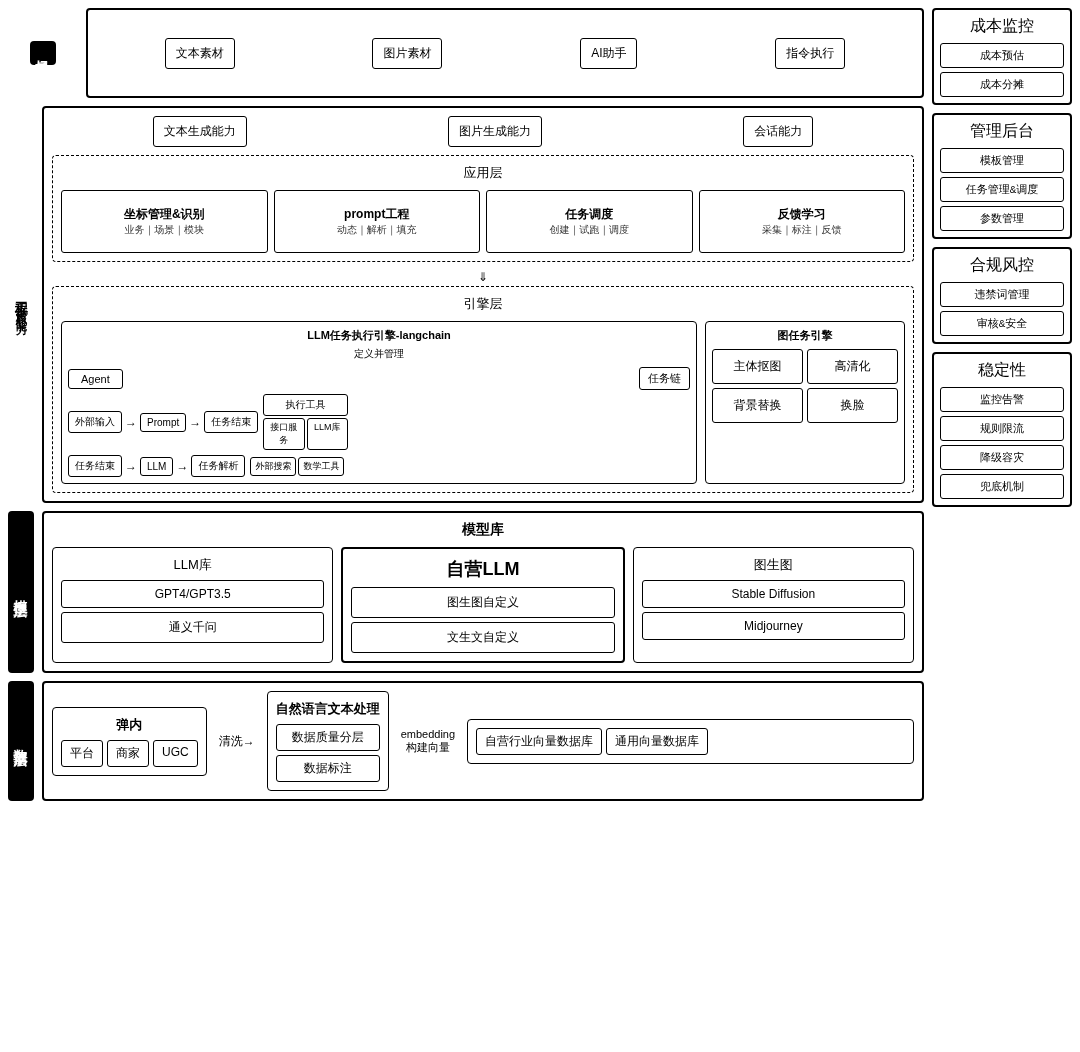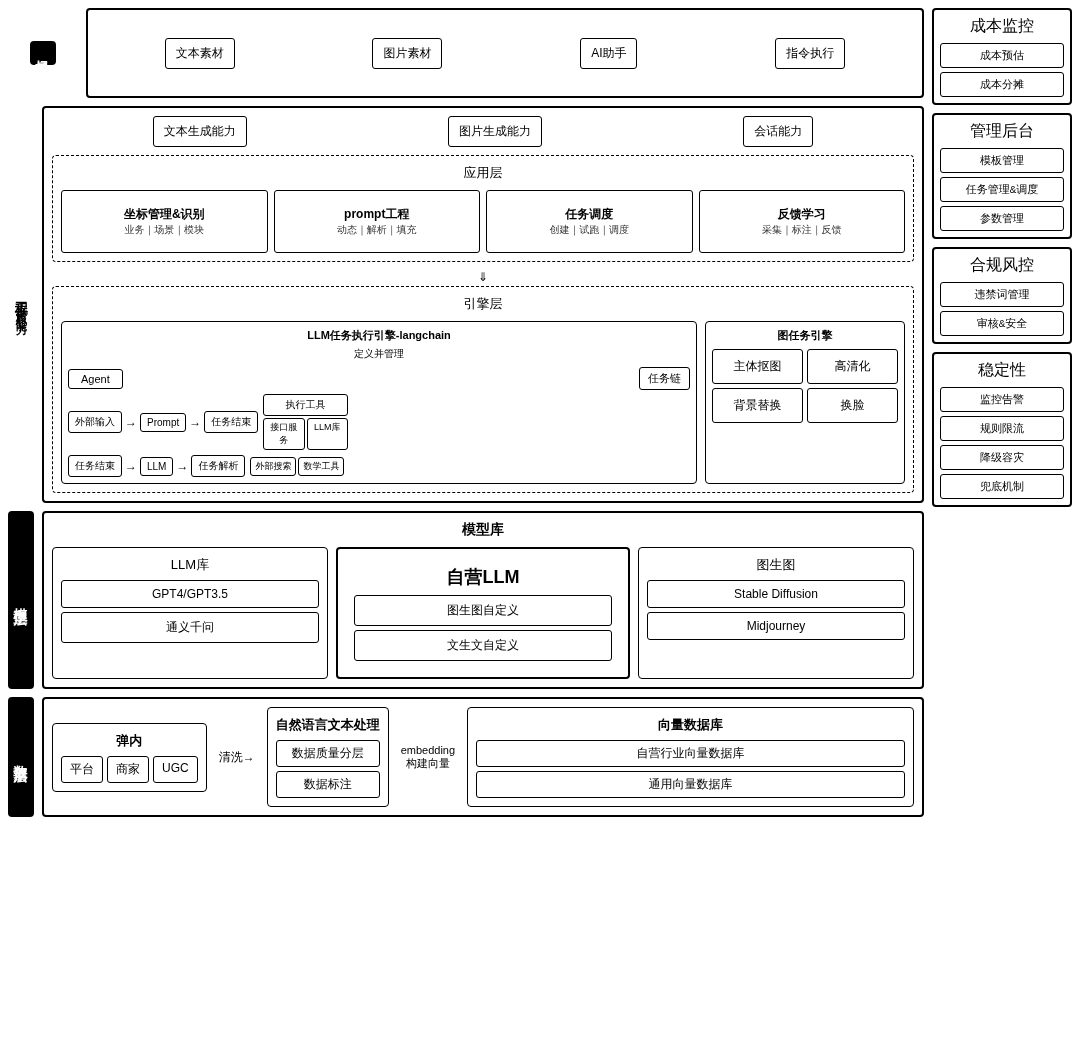--- a/index.html
+++ b/index.html
@@ -312,21 +312,21 @@
 
     .model-sub-title {
       text-align: center;
       font-size: 13px;
       margin-bottom: 6px;
     }
 
     .self-llm {
       border: 2px solid #000;
       border-radius: 4px;
-      padding: 16px;
+      padding: 8px;
       flex: 1;
     }
 
     .self-llm-title {
       text-align: center;
       font-size: 18px;
       font-weight: bold;
       margin-bottom: 6px;
     }
 
@@ -417,21 +417,20 @@
 
     .flex-col {
       display: flex;
       flex-direction: column;
       gap: 4px;
     }
 
     .flex-row {
       display: flex;
       gap: 4px;
-      flex-direction: column;
     }
 
     .task-chain-box {
       border: 1.5px solid #000;
       border-radius: 3px;
       padding: 3px 8px;
       font-size: 11px;
       text-align: center;
     }
 
@@ -631,21 +630,20 @@
             <div class="item-box-small">数据标注</div>
           </div>
         </div>
 
         <div class="embed-box">
           <span>embedding</span>
           <span>构建向量</span>
         </div>
 
         <div class="vector-db">
-          <div class="data-sub-title">向量数据库</div>
           <div class="flex-row">
             <div class="item-box-small">自营行业向量数据库</div>
             <div class="item-box-small">通用向量数据库</div>
           </div>
         </div>
 
       </div>
     </div>
 
   </div>

